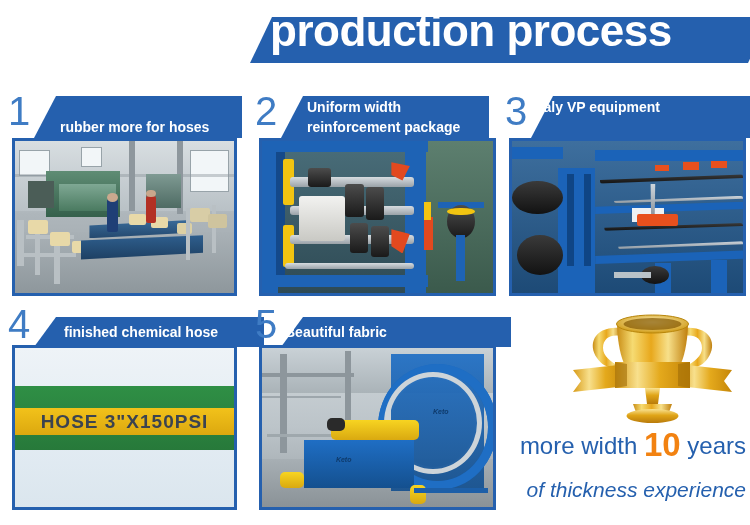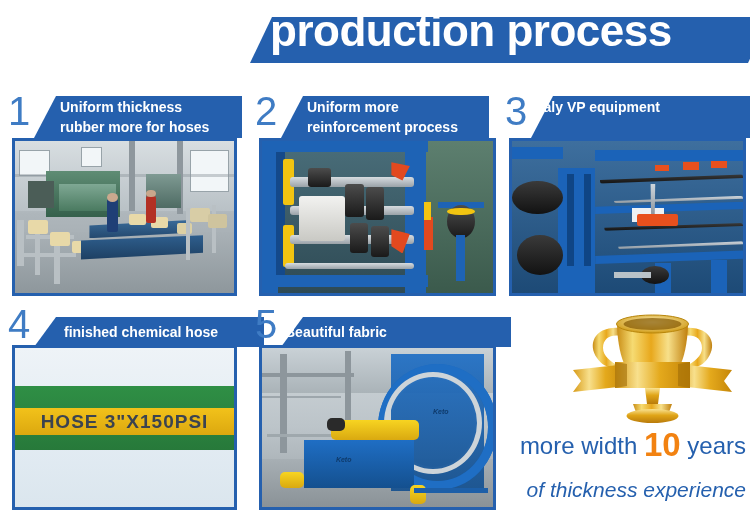--- a/index.html
+++ b/index.html
@@ -147,21 +147,21 @@
 
 <div id="page">
 
   <div class="title-banner"></div>
   <div class="title-text">production process</div>
 
   <div class="panel p1">
     <div class="num">1</div>
     <div class="cap-banner"></div>
     <div class="cap-text">
-      <span class="l1">Uniform thickness</span><br>
+      <br>
       <span class="l2">rubber more for hoses</span>
     </div>
     <div class="photo">
       <div class="ph-inner f1">
         <div class="floor"></div>
         <div class="wall"></div>
         <div class="win" style="left:2%;top:6%;width:13%;height:16%;"></div>
         <div class="win" style="left:30%;top:4%;width:9%;height:12%;"></div>
         <div class="win" style="left:80%;top:6%;width:17%;height:26%;"></div>
         <div class="beam" style="left:52%;top:0;width:3%;height:46%;"></div>
@@ -195,22 +195,22 @@
         <div class="roll" style="left:80%;top:44%;width:9%;height:9%;background:#d8cda6;"></div>
         <div class="roll" style="left:88%;top:48%;width:9%;height:9%;background:#cfc49e;"></div>
       </div>
     </div>
   </div>
 
   <div class="panel p2">
     <div class="num">2</div>
     <div class="cap-banner"></div>
     <div class="cap-text">
-      <span class="l1">Uniform more</span><br>
-      <span class="l2">reinforcement process</span>
+      <span class="l1">Uniform width</span><br>
+      <span class="l2">reinforcement package</span>
     </div>
     <div class="photo">
       <div class="ph-inner f2">
         <div class="bg"></div>
         <div class="frame" style="left:0;top:0;width:7%;height:100%;"></div>
         <div class="frame-d" style="left:6%;top:4%;width:4%;height:92%;"></div>
         <div class="frame" style="left:62%;top:0;width:9%;height:100%;"></div>
         <div class="frame" style="left:0;top:0;width:72%;height:7%;"></div>
         <div class="frame" style="left:4%;top:88%;width:68%;height:8%;"></div>
         <div class="yel" style="left:9%;top:12%;width:5%;height:30%;border-radius:2px;"></div>

